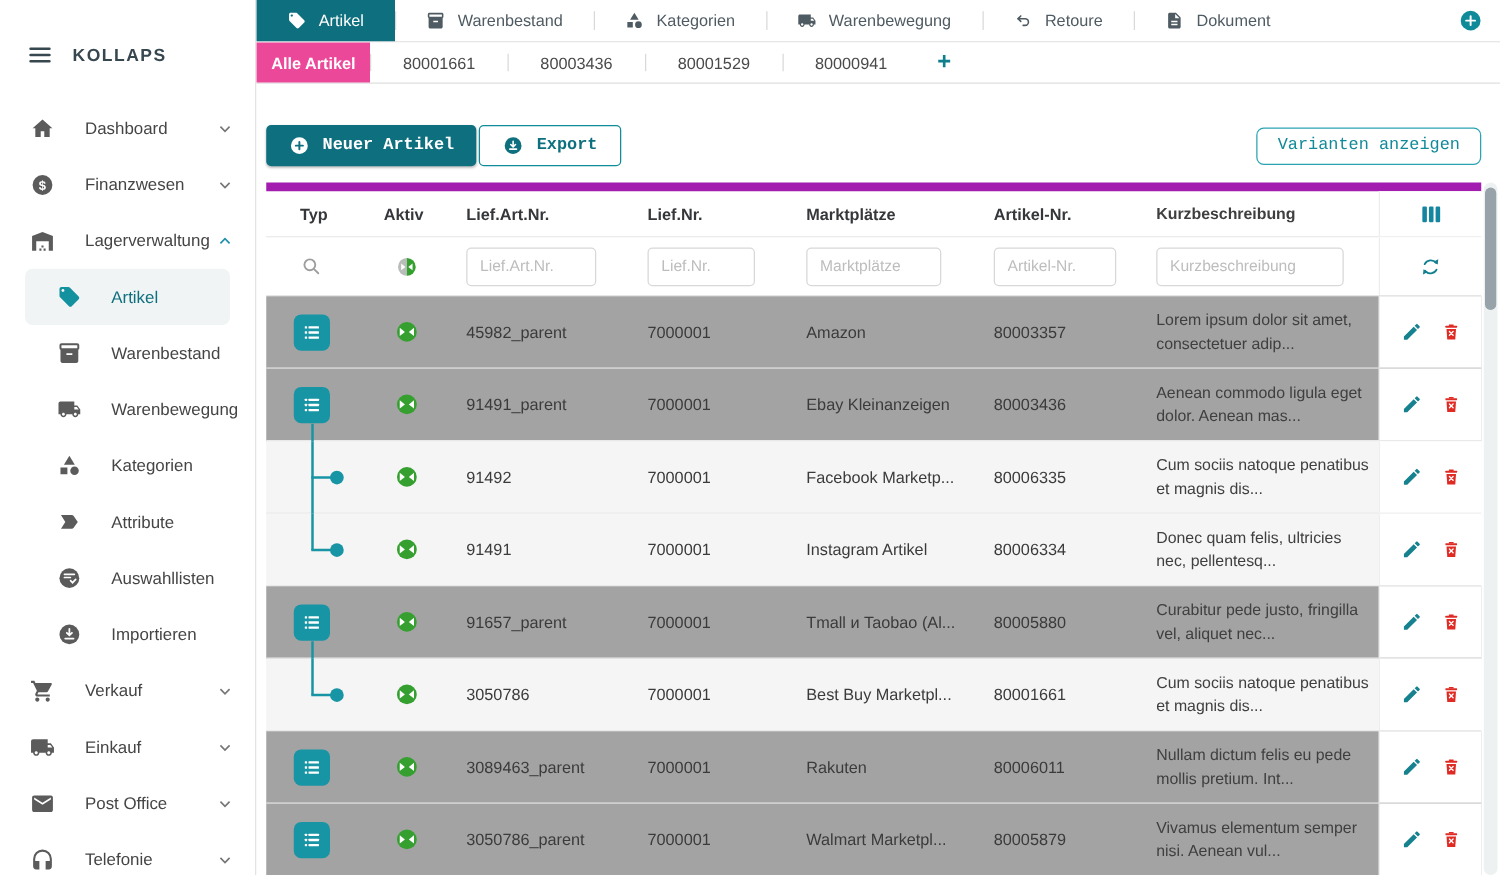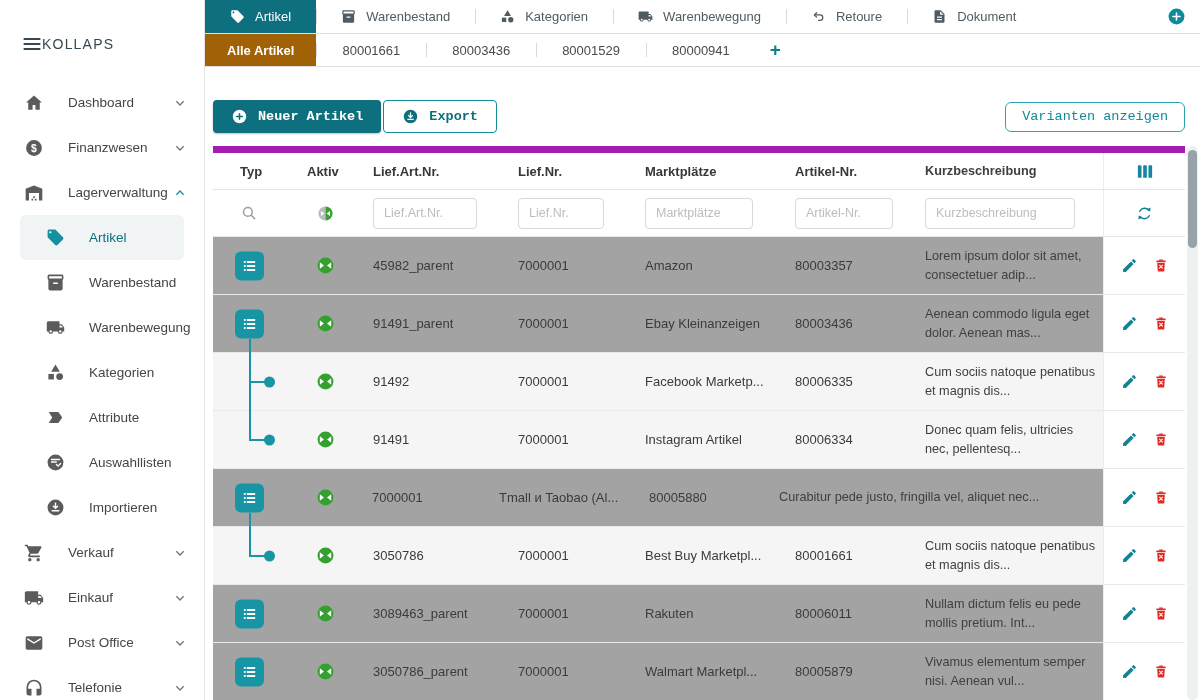--- a/index.html
+++ b/index.html
@@ -2,21 +2,21 @@
 <html><head>
 <meta charset="utf-8">
 <style>
   * { box-sizing: border-box; margin: 0; padding: 0; }
   html,body { width:1200px; height:700px; }
   body { font-family:"Liberation Sans", sans-serif; background:#fff; }
   .app { position:relative; width:1200px; height:700px; background:#fff; overflow:hidden; }
 
   
   .sidebar { position:absolute; left:0; top:0; width:205px; height:700px; background:#fff; border-right:1px solid #e3e3e3; z-index:5; }
-  .brand { display:flex; align-items:center; padding:34px 0 0 22px; color:#37474f; font-size:14px; font-weight:normal; letter-spacing:1.2px; }
+  .brand { display:flex; align-items:center; gap:16px; padding:34px 0 0 22px; color:#37474f; font-size:14px; font-weight:bold; letter-spacing:1.2px; }
   .nav { margin-top:26px; }
   .nav-item { display:flex; align-items:center; height:45px; padding:0 16px 0 24px; font-size:13.5px; color:#454545; cursor:pointer; }
   .nav-item .ni-icon { width:20px; height:20px; margin-right:24px; color:#5b5b5b; flex:0 0 auto; }
   .nav-item .chev { margin-left:auto; width:16px; height:16px; color:#757575; flex:0 0 auto; }
   .nav-item .chev.up-teal { color:#1d8fa8; }
   .sub-item { height:45px; margin:0 20px 0 20px; padding:0 10px 0 26px; border-radius:6px; display:flex; align-items:center; font-size:13.5px; color:#454545; cursor:pointer; }
   .sub-item .ni-icon { width:19px; height:19px; margin-right:24px; color:#5b5b5b; flex:0 0 auto; }
   .sub-item.active { background:#f0f4f5; color:#0e6f7e; }
   .sub-item.active .ni-icon { color:#14919f; }
 
@@ -27,21 +27,21 @@
   .tab { display:flex; align-items:center; gap:10px; padding:0 25px; font-size:13px; color:#4f5b62; position:relative; cursor:pointer; white-space:nowrap; }
   .tab svg { width:15px; height:15px; }
   .tab:not(:first-child)::before { content:""; position:absolute; left:0; top:9px; bottom:9px; width:1px; background:#d9d9d9; }
   .tab.active { background:#0e6f7e; color:#fff; }
   .tab.active::before { display:none; }
   .tabbar-add { margin-left:auto; align-self:center; margin-right:14px; width:19px; height:19px; cursor:pointer; flex:0 0 auto; }
 
   .subtabbar { height:33px; display:flex; align-items:stretch; border-bottom:1px solid #e0e0e0; background:#fff; }
   .subtab { display:flex; align-items:center; padding:0 26px; font-size:13px; color:#4a4a4a; position:relative; cursor:pointer; white-space:nowrap; }
   .subtab:not(:first-child)::before { content:""; position:absolute; left:0; top:9px; bottom:9px; width:1px; background:#d9d9d9; }
-  .subtab.active { background:#a16207; color:#fff; font-weight:bold; padding:0 22px; }
+  .subtab.active { background:#ec4899; color:#fff; font-weight:bold; padding:0 12px; }
   .subtab.active::before { display:none; }
   .subtab-add { display:flex; align-items:center; padding:0 14px; color:#0e7f8c; font-size:19px; font-weight:bold; cursor:pointer; }
 
   .toolbar { position:absolute; left:8px; right:15px; top:100px; height:33px; display:flex; align-items:center; }
   .btn { display:flex; align-items:center; gap:10px; height:33px; border-radius:4px; font-size:13.5px; cursor:pointer; border:none; font-family:Liberation Mono, monospace; }
   .btn-primary { background:#0e6f7e; color:#fff; font-weight:bold; padding:0 18px; box-shadow:0 1px 2px rgba(0,0,0,.25); }
   .btn-export { background:#fff; color:#0e6f7e; font-weight:bold; border:1px solid #0e8c9a; padding:0 18px; margin-left:2px; }
   .btn-ghost { background:#fff; color:#128a99; border:1px solid #2ba3b2; height:30px; border-radius:6px; padding:0 16px; font-size:13.5px; }
   .btn-ghost + .btn-ghost { margin-left:12px; }
   .toolbar .spacer { flex:1; }
@@ -538,20 +538,21 @@
             </span>
           <span class="tree-below"></span>
         </div>
         <div class="cell c-aktiv">
             <svg viewBox="0 0 24 24" width="19" height="19">
               <circle cx="12" cy="12" r="10" fill="#35a02f"></circle>
               <path d="M4.8 7.8 10 12l-5.2 4.2z" fill="#fff"></path>
               <path d="M19.2 7.8 14 12l5.2 4.2z" fill="#fff"></path>
             </svg>
           </div>
+        <div class="cell c-la">91657_parent</div>
         <div class="cell c-ln">7000001</div>
         <div class="cell c-mp">Tmall и Taobao (Al...</div>
         <div class="cell c-an">80005880</div>
         <div class="cell c-kb">Curabitur pede justo, fringilla vel, aliquet nec...</div>
         <div class="cell c-act">
           <span class="icon-btn">
               <svg viewBox="0 0 24 24" width="17" height="17" fill="#16818f">
                 <path d="M3 17.25V21h3.75L17.81 9.94l-3.75-3.75L3 17.25zM20.71 7.04a1 1 0 0 0 0-1.41l-2.34-2.34a1 1 0 0 0-1.41 0l-1.83 1.83 3.75 3.75 1.83-1.83z"></path>
               </svg>
             </span>

